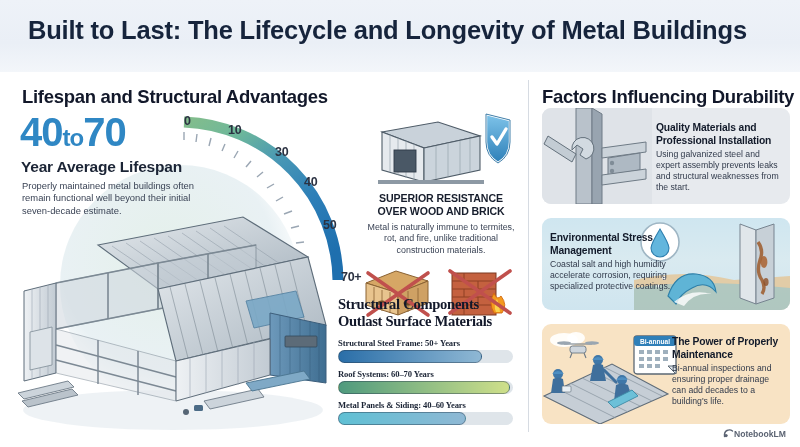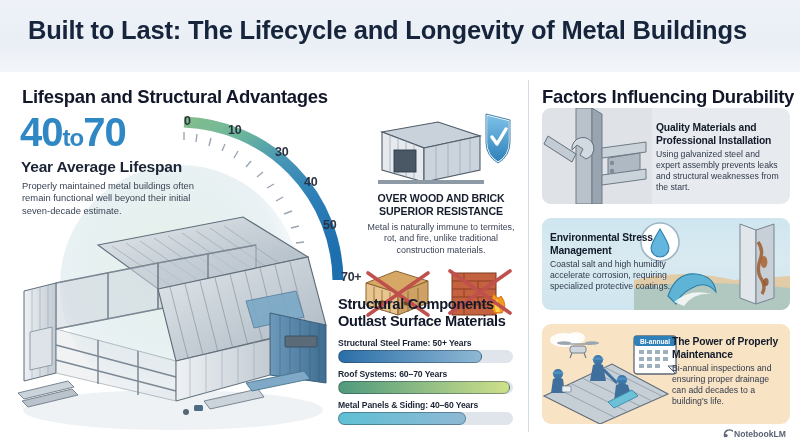--- a/index.html
+++ b/index.html
@@ -98,21 +98,21 @@
     font-size: 10.6px; font-weight: bold; color: #161d2c;
     line-height: 1.22; letter-spacing: -0.1px;
   }
   .resist-desc {
     margin-top: 4px; text-align: center;
     font-size: 8.9px; line-height: 1.3; color: #3a4355;
   }
   .resist-icons { position: relative; margin-top: 6px; height: 58px; }
 
   
-  .bars { position: absolute; left: 338px; top: 296px; width: 184px; }
+  .bars { position: absolute; left: 338px; top: 296px; width: 184px; font-family: Liberation Serif, serif; }
   .bars-title {
     font-size: 14.6px; font-weight: bold; color: #12182a;
     line-height: 1.18; letter-spacing: -0.3px; margin-bottom: 8px;
   }
   .bar-row { margin-bottom: 6px; }
   .bar-label {
     font-size: 8.6px; font-weight: bold; color: #1b2435;
     margin-bottom: 2px; letter-spacing: -0.1px;
   }
   .bar-track {
@@ -351,22 +351,22 @@
         </g>
         <rect x="34" y="42" width="22" height="22" fill="#4a5866" stroke="#2f3b47" stroke-width="0.9"></rect>
         <rect x="18" y="72" width="106" height="4" fill="#8d99a4"></rect>
 
         <path d="M126 6 L150 12 L150 34 Q150 48 138 55 Q126 48 126 34 Z" fill="url(#shieldG)" stroke="#ffffff" stroke-width="2.4"></path>
         <path d="M126 6 L150 12 L150 34 Q150 48 138 55 Q126 48 126 34 Z" fill="none" stroke="#2a6f9e" stroke-width="0.9"></path>
         <path d="M132 29 L137 36 L146 21" fill="none" stroke="#ffffff" stroke-width="3.4" stroke-linecap="round" stroke-linejoin="round"></path>
       </svg>
     </div>
     <div class="resist-head">
+      <div>SUPERIOR RESISTANCE</div>
       <div>OVER WOOD AND BRICK</div>
-      <div>SUPERIOR RESISTANCE</div>
     </div>
     <div class="resist-desc">Metal is naturally immune to termites, rot, and fire, unlike traditional construction materials.</div>
 
     <div class="resist-icons">
       <svg width="162" height="58" viewBox="0 0 162 58">
 
         <g>
           <polygon points="6,20 36,8 68,18 38,30" fill="#d6a765" stroke="#8a6233" stroke-width="1"></polygon>
           <polygon points="6,20 38,30 38,52 6,42" fill="#e8c48e" stroke="#8a6233" stroke-width="1"></polygon>
           <polygon points="38,30 68,18 68,40 38,52" fill="#cfa164" stroke="#8a6233" stroke-width="1"></polygon>

